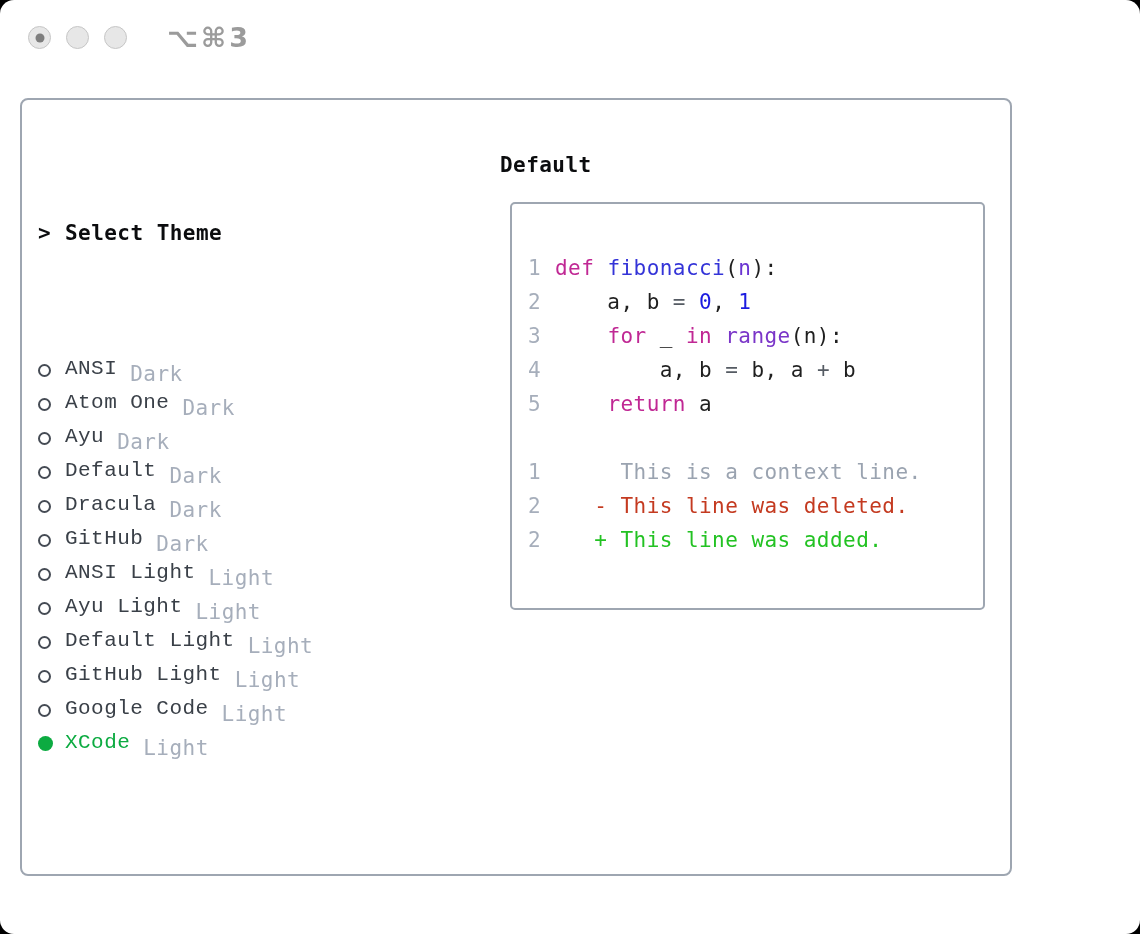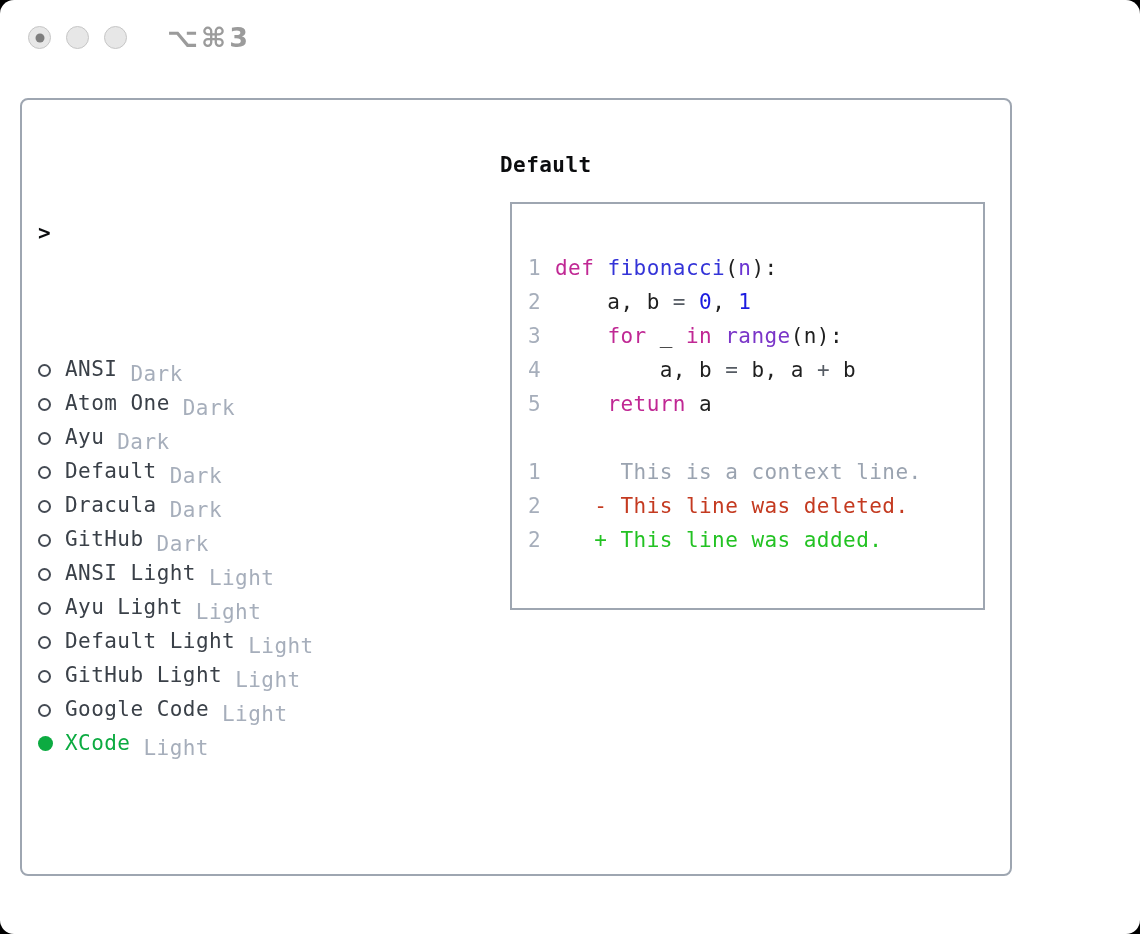--- a/index.html
+++ b/index.html
@@ -43,34 +43,34 @@
   .cell{display:inline-block;width:27px;flex:0 0 27px;}
   .prompt{font-weight:bold;color:#0B0C0E;}
   .panel-title{font-weight:bold;color:#0B0C0E;}
   .radio-icon{
     display:inline-block;width:13px;height:13px;box-sizing:border-box;
     border:2px solid #454B54;border-radius:50%;transform:translateY(1px);
   }
   .radio-icon.sel{
     width:15px;height:15px;border:none;background:var(--ui_green);
   }
-  .t-name{color:var(--name_dark);}
+  .t-name{color:var(--name_dark);font-family:Liberation Mono, monospace;}
   .t-name.sel{color:var(--ui_green);}
   .t-var{color:var(--muted);margin-left:13px;margin-top:9px;}
   .spacer34{height:34px;}
   
   .preview-title{
     position:absolute;left:478px;top:48px;
     font-size:21px;letter-spacing:0.45px;line-height:34px;
     font-weight:bold;color:#0B0C0E;
   }
   .preview-box{
     position:absolute;left:488px;top:102px;
     width:475px;height:408px;box-sizing:border-box;
-    border:2px solid var(--border);border-radius:0;
+    border:2px solid var(--border);border-radius:5px;
     background:#fff;
   }
   .code{
     position:absolute;left:16px;top:47px;
     font-size:21px;letter-spacing:0.45px;line-height:34px;
     white-space:pre;
   }
   .pline{height:34px;}
   .lnum{display:inline-block;width:27px;color:var(--gutter);}
 </style>
@@ -85,21 +85,21 @@
       </span>
     <span class="light"></span>
     <span class="light"></span>
   </div>
   <span class="shortcut">⌥⌘3</span>
 
   <div class="main-box">
 
     <div class="left-col">
       <div class="row">
-        <span class="cell prompt">&gt;</span>
+        <span class="cell prompt">&gt;</span><span class="panel-title">Select Theme</span>
       </div>
 
       <div id="theme-list"><div class="row"><span class="cell"><span class="radio-icon"></span></span><span class="t-name">ANSI</span><span class="t-var">Dark</span></div><div class="row"><span class="cell"><span class="radio-icon"></span></span><span class="t-name">Atom One</span><span class="t-var">Dark</span></div><div class="row"><span class="cell"><span class="radio-icon"></span></span><span class="t-name">Ayu</span><span class="t-var">Dark</span></div><div class="row"><span class="cell"><span class="radio-icon"></span></span><span class="t-name">Default</span><span class="t-var">Dark</span></div><div class="row"><span class="cell"><span class="radio-icon"></span></span><span class="t-name">Dracula</span><span class="t-var">Dark</span></div><div class="row"><span class="cell"><span class="radio-icon"></span></span><span class="t-name">GitHub</span><span class="t-var">Dark</span></div><div class="row"><span class="cell"><span class="radio-icon"></span></span><span class="t-name">ANSI Light</span><span class="t-var">Light</span></div><div class="row"><span class="cell"><span class="radio-icon"></span></span><span class="t-name">Ayu Light</span><span class="t-var">Light</span></div><div class="row"><span class="cell"><span class="radio-icon"></span></span><span class="t-name">Default Light</span><span class="t-var">Light</span></div><div class="row"><span class="cell"><span class="radio-icon"></span></span><span class="t-name">GitHub Light</span><span class="t-var">Light</span></div><div class="row"><span class="cell"><span class="radio-icon"></span></span><span class="t-name">Google Code</span><span class="t-var">Light</span></div><div class="row"><span class="cell"><span class="radio-icon sel"></span></span><span class="t-name sel">XCode</span><span class="t-var">Light</span></div></div>
 
       <div class="spacer34"></div>
 
       
 
       
 

